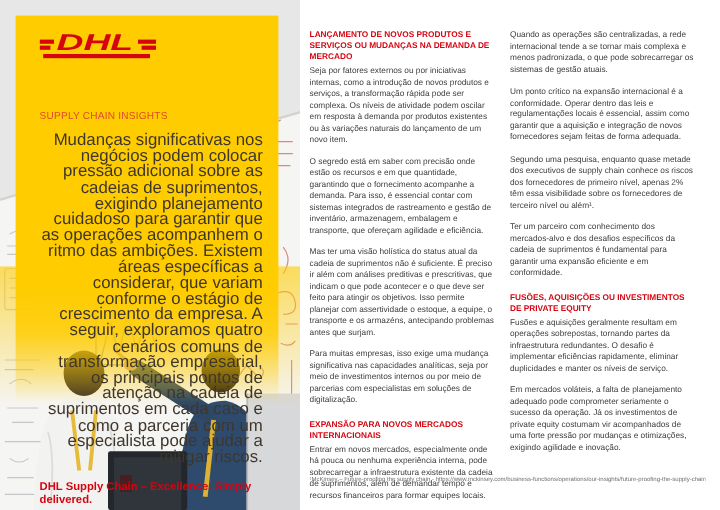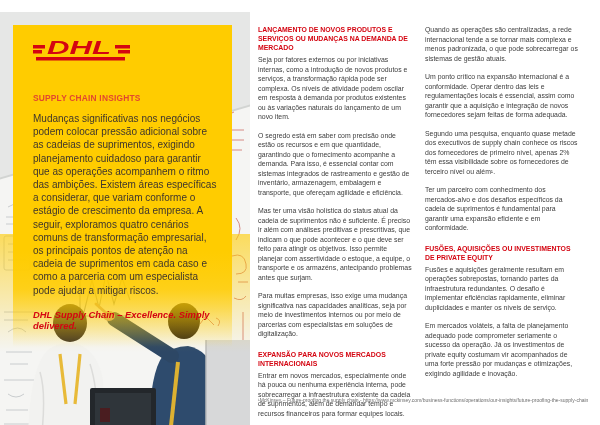--- a/index.html
+++ b/index.html
@@ -1,44 +1,44 @@
 <!DOCTYPE html>
 <html><head>
 <meta charset="utf-8">
 <style>
   html,body{margin:0;padding:0;background:#ffffff;}
   .screen{
     position:relative;width:600px;height:425px;overflow:hidden;background:#ffffff;
     font-family:"Liberation Sans",sans-serif;-webkit-font-smoothing:antialiased;
   }
   
-  .cover{position:absolute;left:0;top:12px;width:250px;height:324px;}
+  .cover{position:absolute;left:0;top:0;width:250px;height:324px;}
   .photo{position:absolute;left:0;top:0;width:250px;height:425px;display:block;}
   .yellow-box{
     position:absolute;left:13px;top:13px;width:219px;height:322px;
     background:linear-gradient(to bottom,
       #FFCC00 0%, #FFCC00 70%,
       rgba(255,204,0,0.85) 82%,
       rgba(255,204,0,0) 100%);
     box-sizing:border-box;padding:12px 14px 0 20px;
   }
   .logo{display:block;margin:0;width:97px;height:26px;}
   .eyebrow{
-    margin-top:30px;font-size:8.4px;letter-spacing:.2px;
-    color:#e2472f;font-weight:bold;
+    margin-top:40px;font-size:8.4px;letter-spacing:.2px;
+    color:#e2472f;font-weight:normal;
   }
   .title{
     margin:3px 0 0;font-size:13.8px;line-height:15.6px;font-weight:bold;
     color:#D40511;width:182px;letter-spacing:.1px;
   }
   .intro{
-    margin:9px 0 0;font-size:10px;line-height:13.2px;color:#3f362c;width:186px;
+    margin:9px 0 0;font-size:14px;line-height:13.2px;color:#3f362c;width:186px;text-align:right;
   }
   .tagline{
-    margin-top:12px;font-size:9.4px;font-weight:bold;color:#D40511;width:192px;font-style:italic;
+    margin-top:12px;font-size:9.4px;font-weight:bold;color:#D40511;width:192px;
   }
   
   .content{position:absolute;left:250px;top:0;width:350px;height:425px;background:#ffffff;}
   .cols{display:flex;gap:13px;padding:25px 18px 0 8px;}
   .col{width:154px;}
   .h{
     font-size:6.9px;line-height:9px;font-weight:bold;color:#D40511;
     margin:11px 0 3px;text-transform:uppercase;
   }
   .h.first{margin-top:0;}

